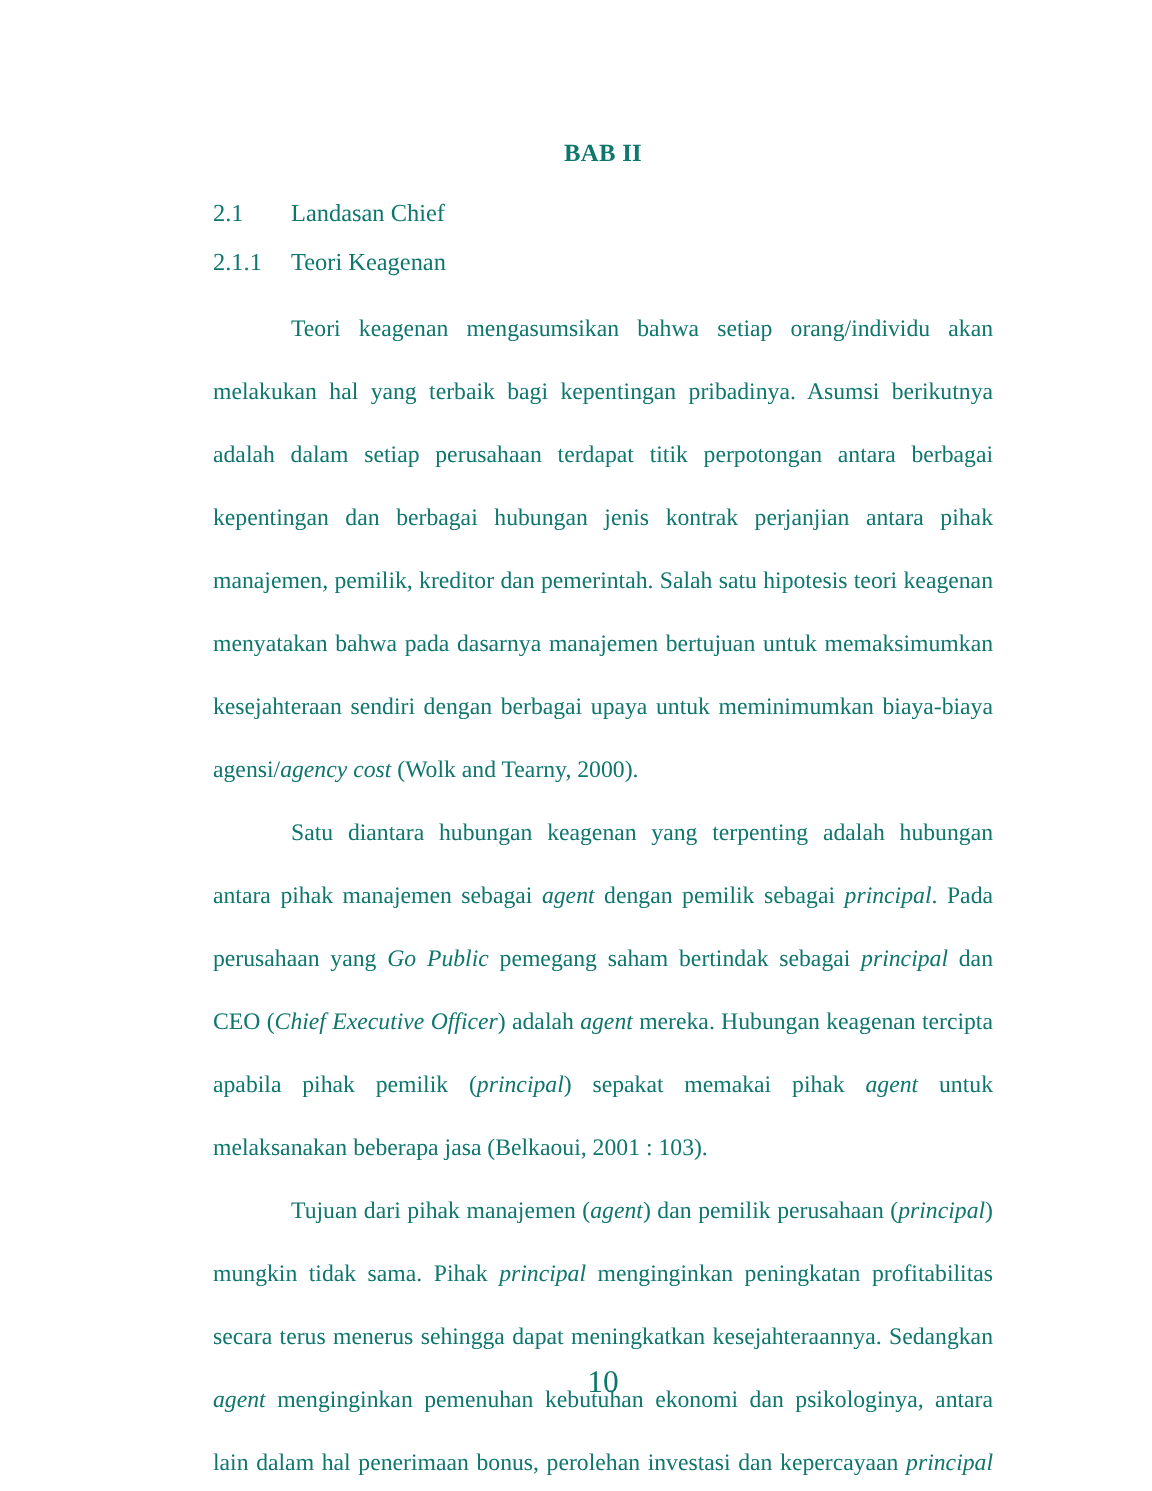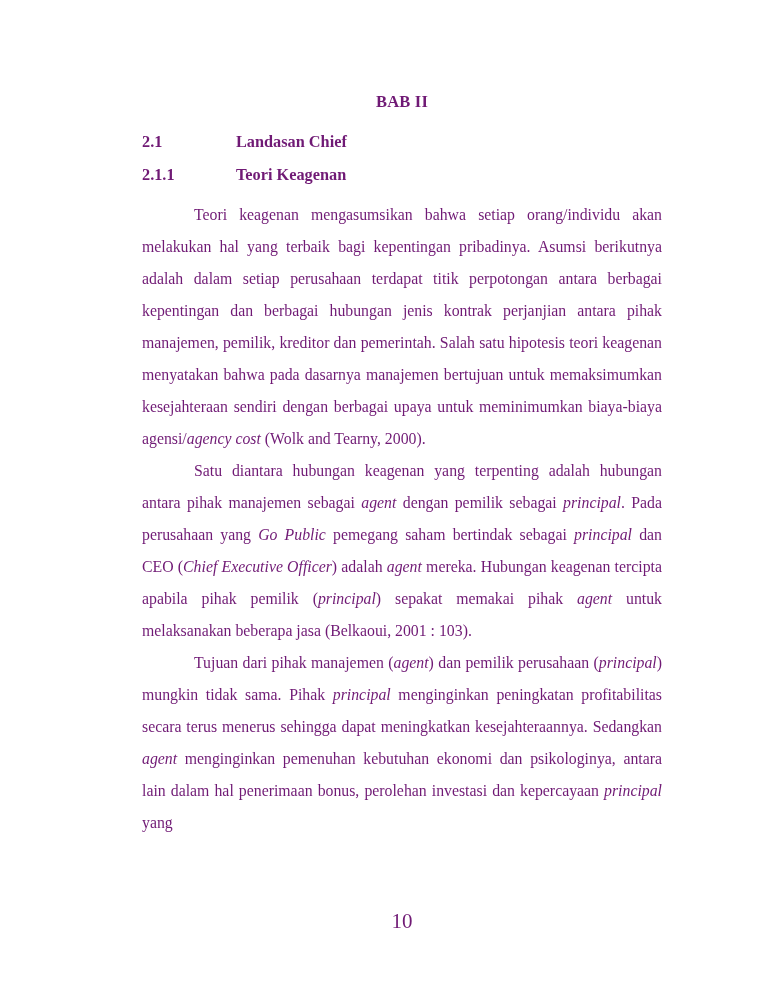--- a/index.html
+++ b/index.html
@@ -6,21 +6,21 @@
     margin: 0;
     padding: 0;
     background: #ffffff;
   }
   .page {
     position: relative;
     width: 768px;
     height: 994px;
     background: #ffffff;
     font-family: "Liberation Serif", "DejaVu Serif", serif;
-    color: #701a75;
+    color: #0f766e;
     overflow: hidden;
     border-radius: 19px;
   }
   .content {
     position: absolute;
     left: 142px;
     width: 520px;
     top: 92px;
   }
   .chapter-title,
@@ -29,36 +29,35 @@
     font-size: 16.5px;
     font-weight: bold;
     text-align: center;
     line-height: 20px;
     letter-spacing: 0.2px;
   }
   .chapter-title { margin-bottom: 20px; }
   .chapter-subtitle { margin-bottom: 25px; }
   .section-heading {
     display: flex;
-    font-weight: bold;
+    font-weight: normal;
     font-size: 16.3px;
     line-height: 20px;
     margin-bottom: 13px;
-    gap: 42px;
   }
   .section-heading .hnum {
     flex: 0 0 52px;
   }
   .body-text {
     margin-top: 14px;
   }
   .body-text p {
     margin: 0;
     font-size: 15.8px;
-    line-height: 32px;
+    line-height: 42px;
     text-align: justify;
     text-indent: 52px;
   }
   .body-text .italic {
     font-style: italic;
   }
   .page-number {
     position: absolute;
     left: 142px;
     width: 520px;

